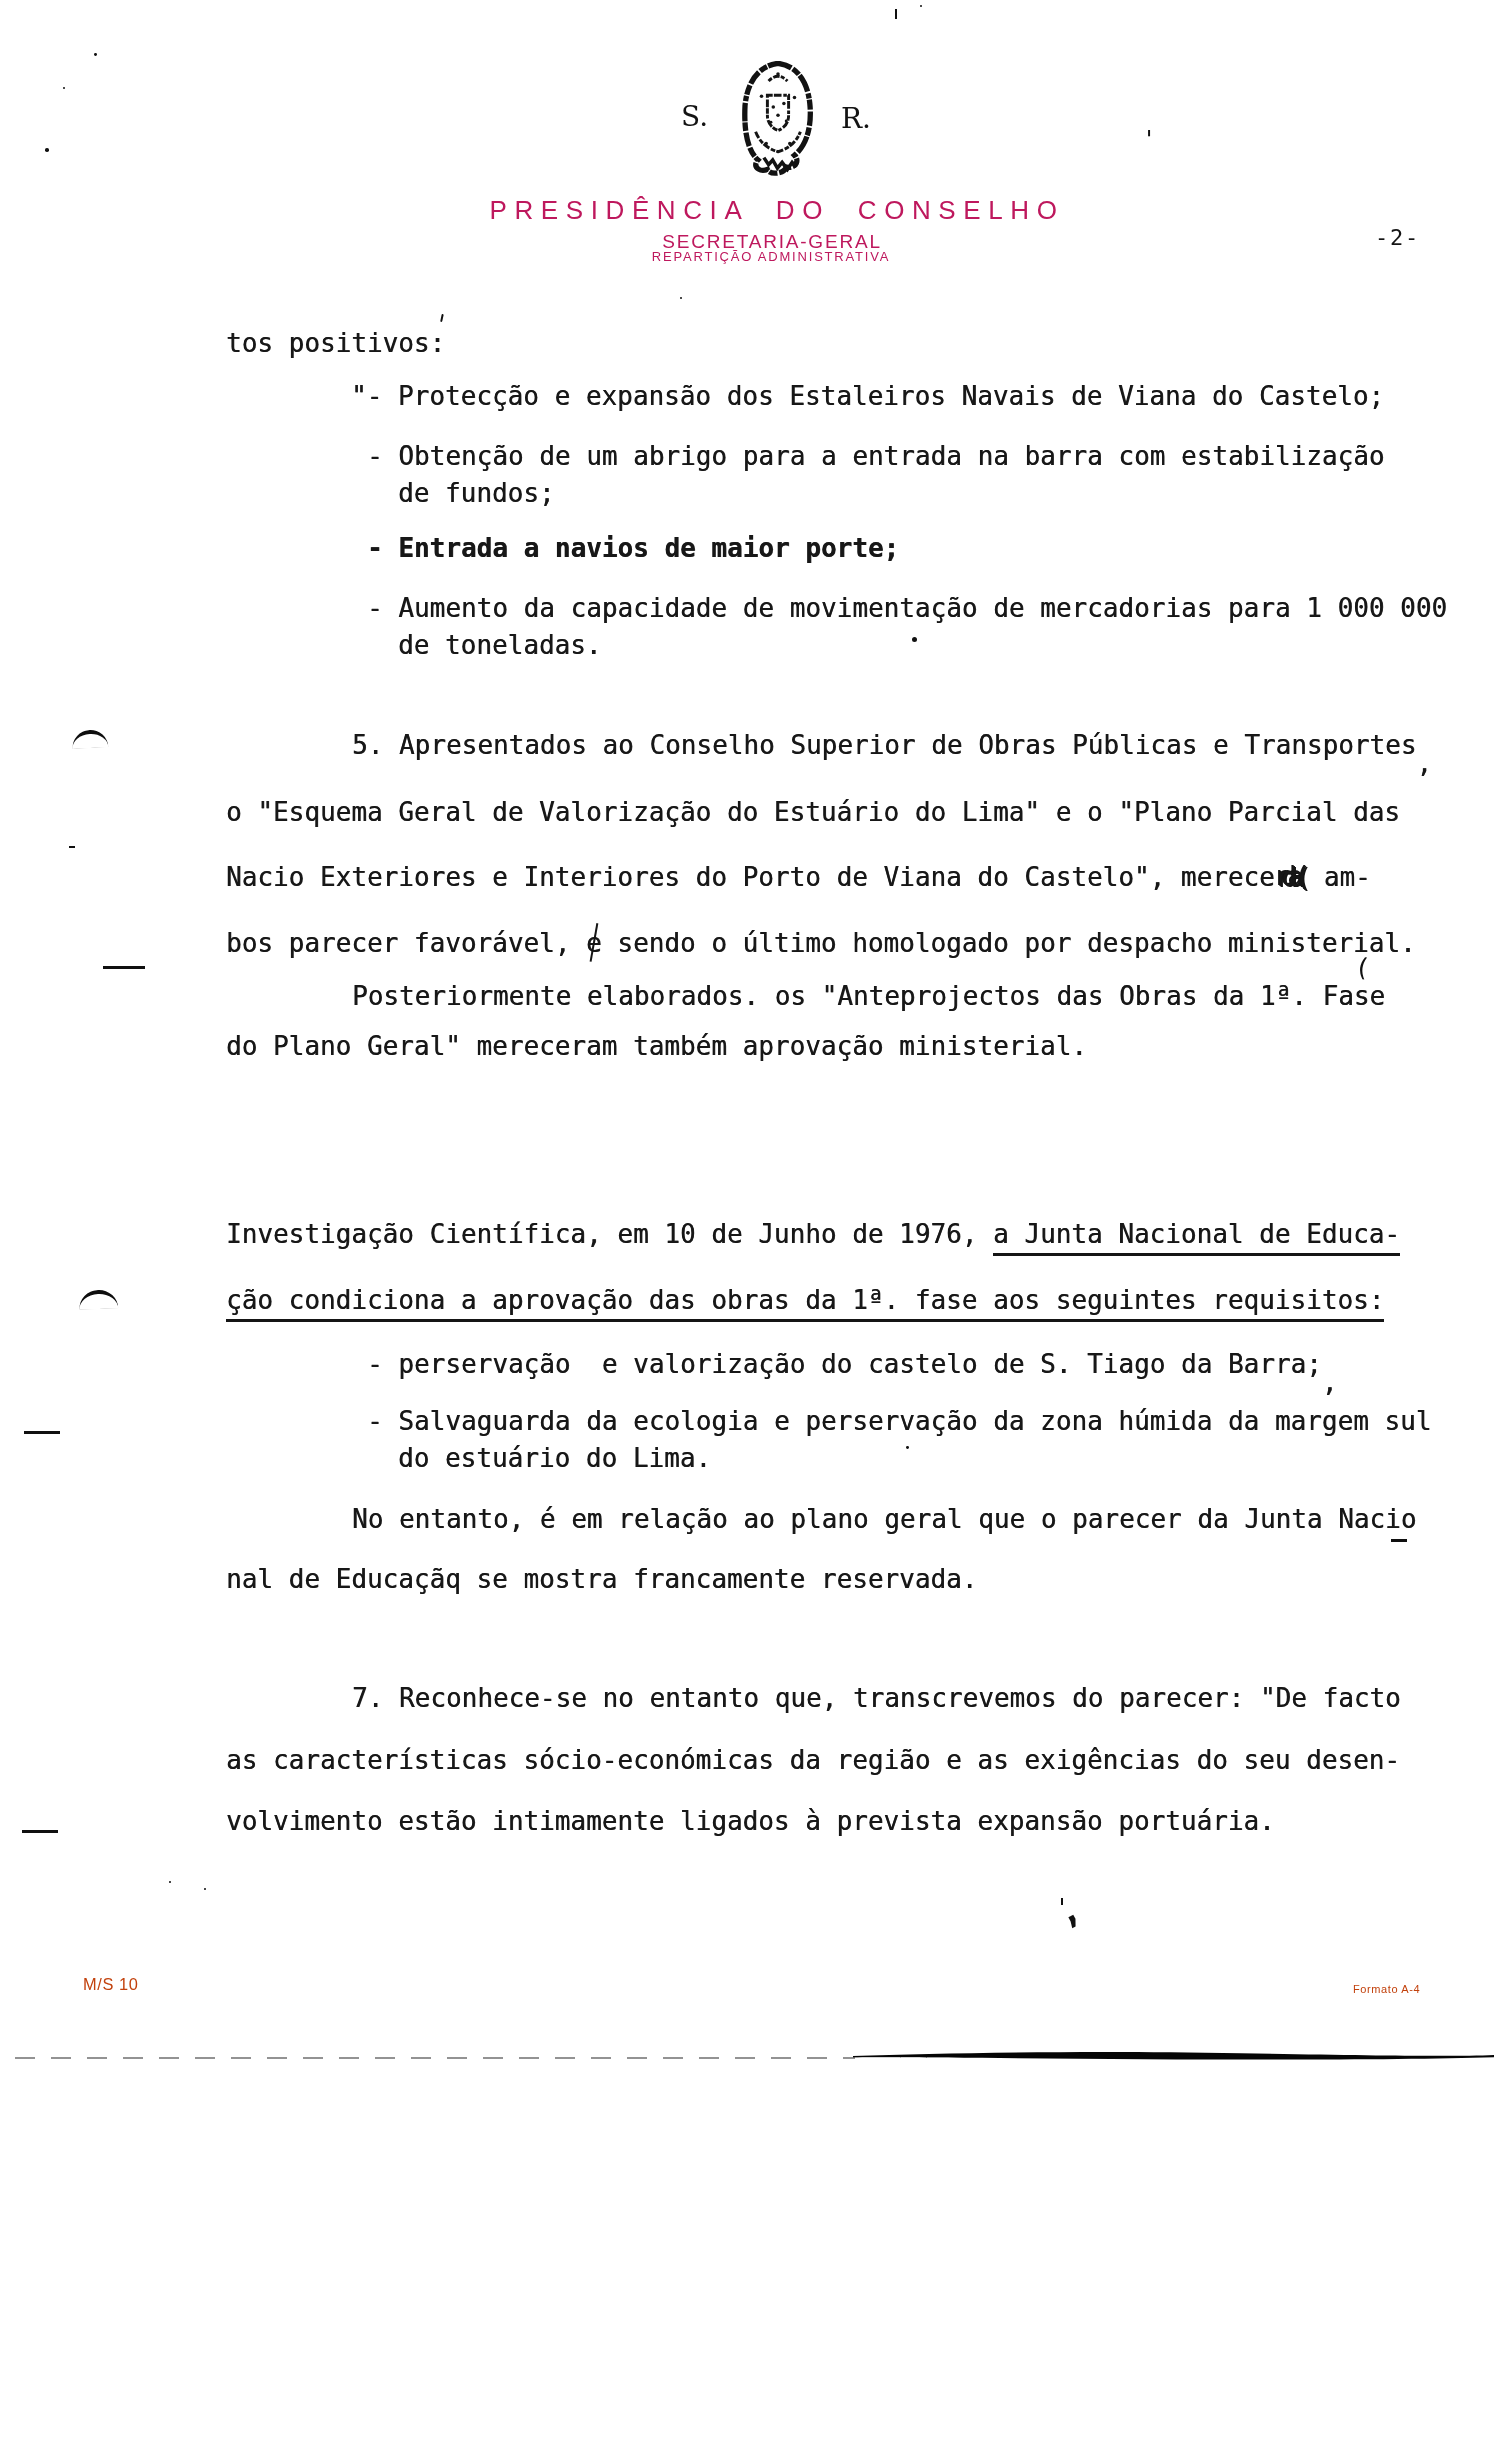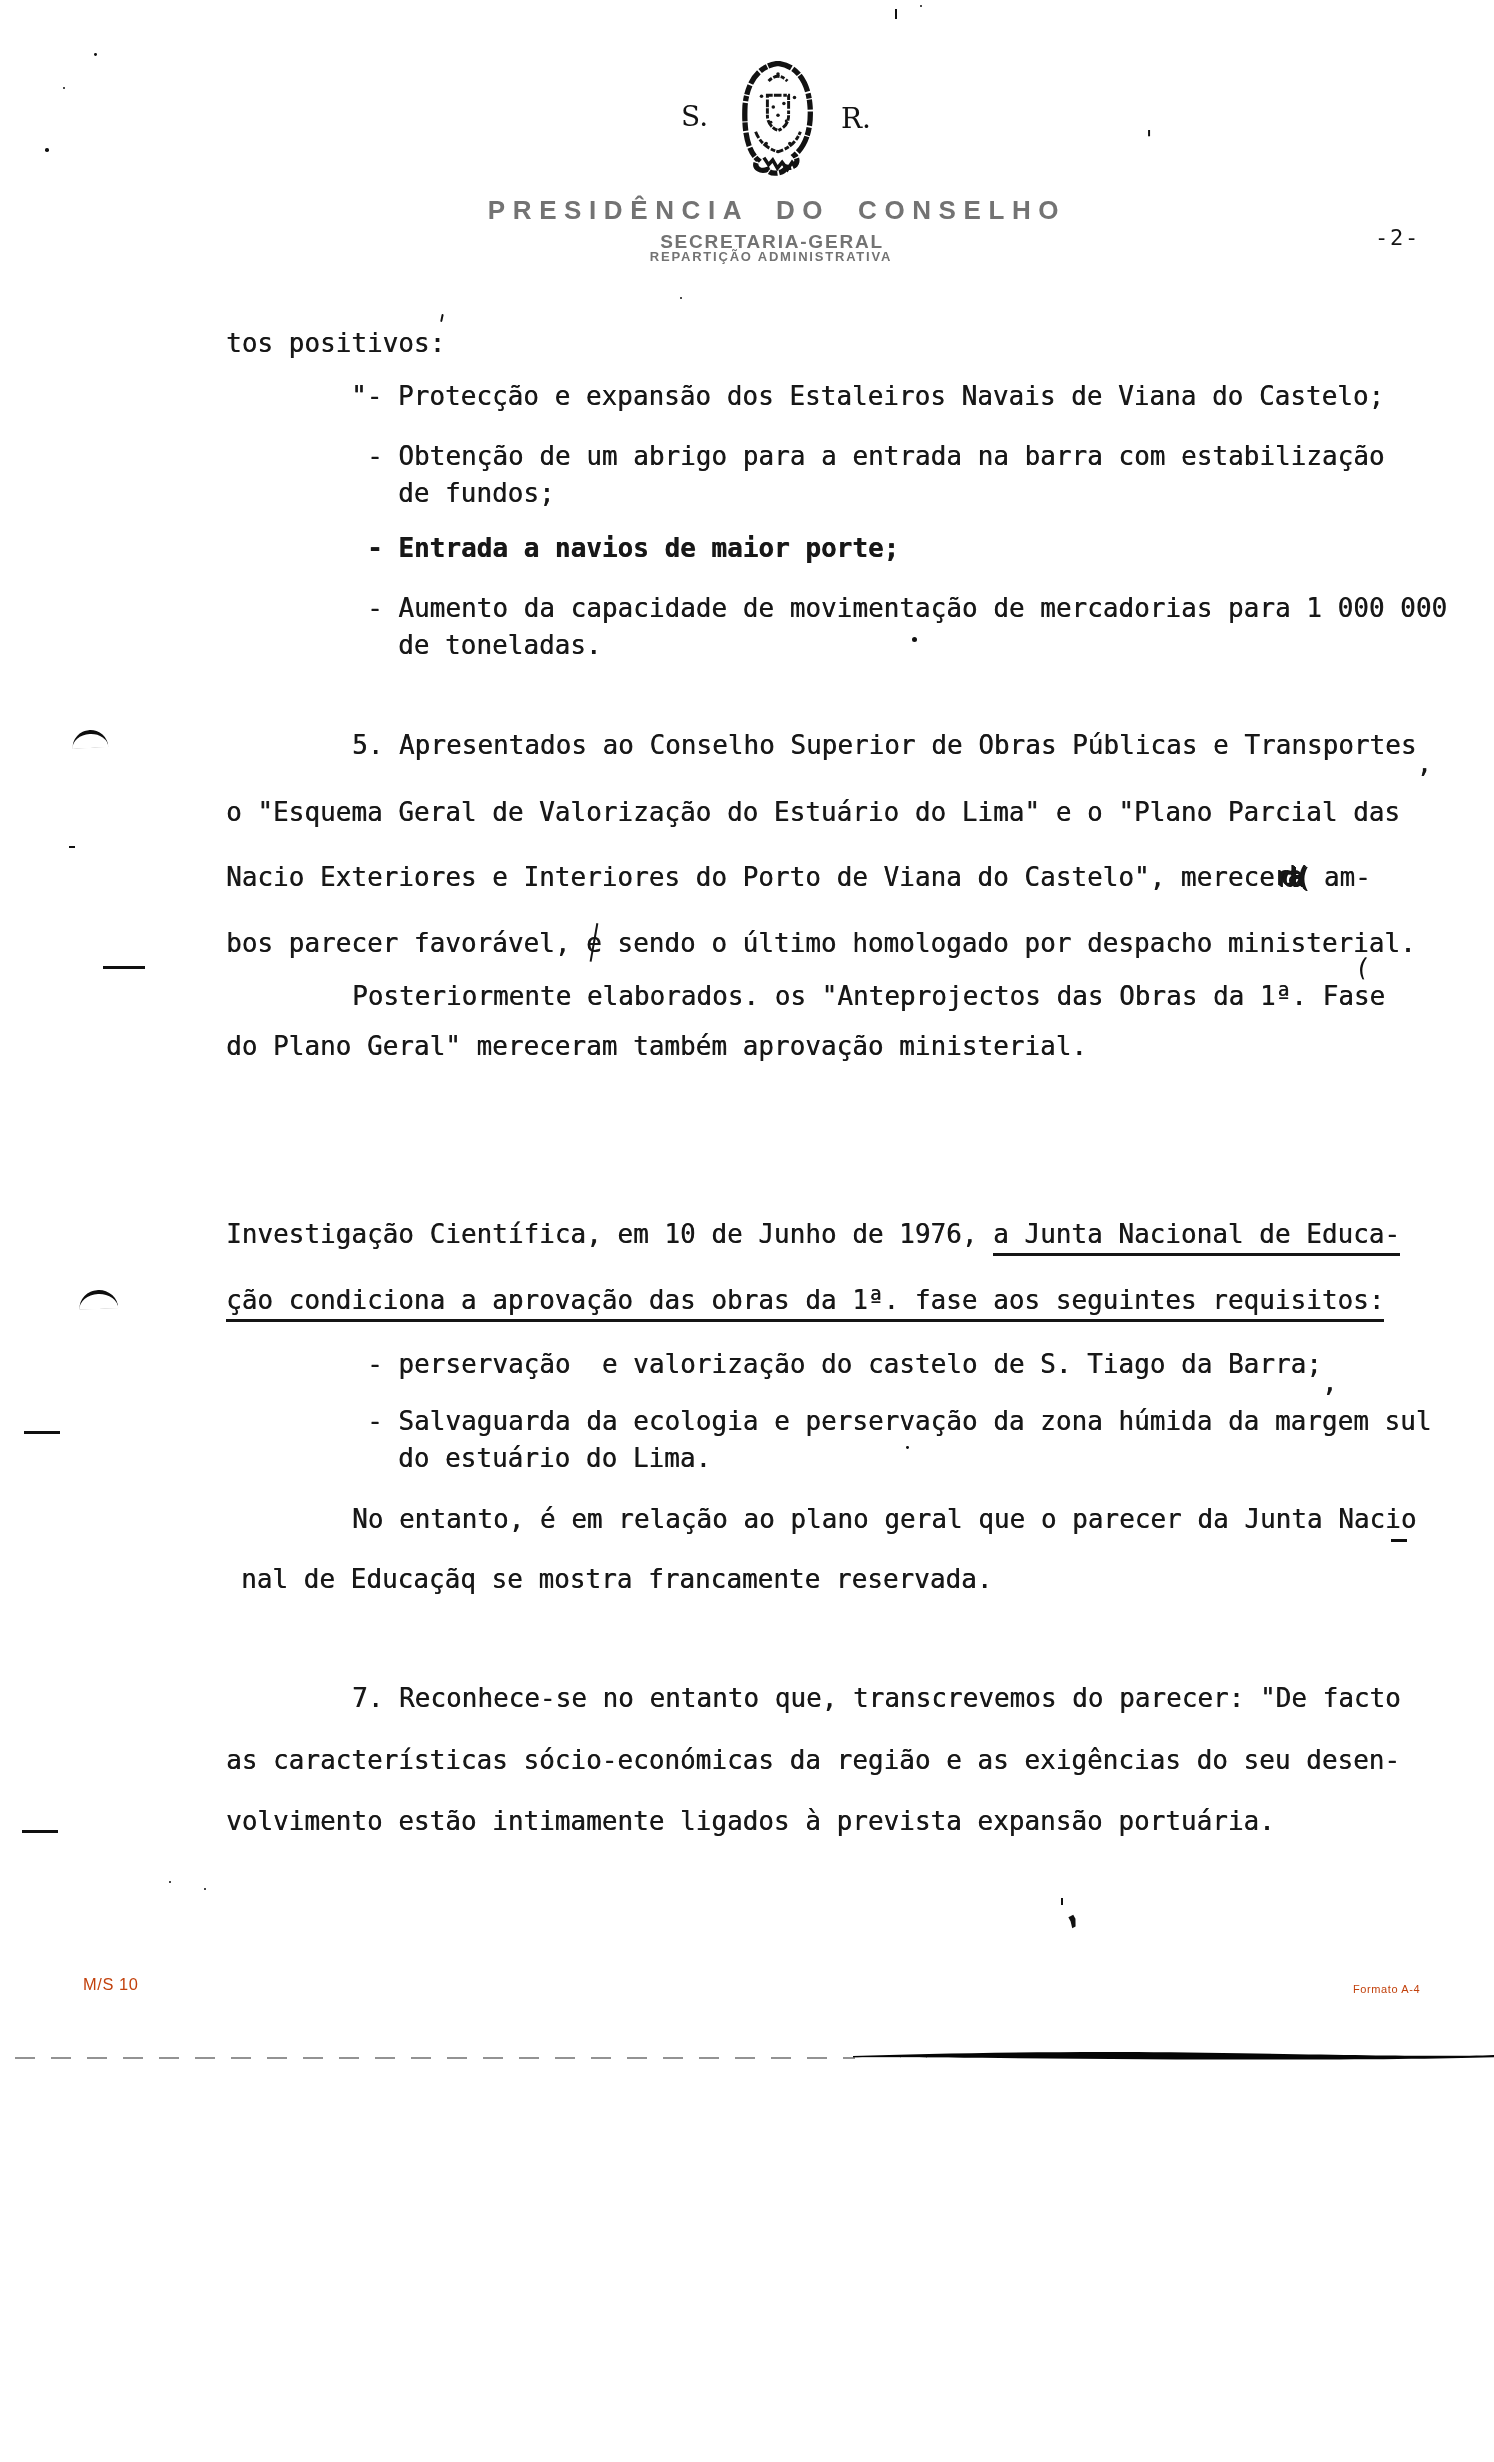--- a/index.html
+++ b/index.html
@@ -30,21 +30,21 @@
   }
   .vslash{position:relative;display:inline-block;}
   .vslash::after{
     content:"";position:absolute;left:46%;top:-4.7px;width:2.3px;height:125%;
     background:#141414;transform:rotate(10deg);
   }
   
   .head{
     position:absolute;
     font-family:"Liberation Sans", sans-serif;
-    font-weight:bold;color:#737373;white-space:pre;text-align:center;
+    font-weight:normal;color:#be185d;white-space:pre;text-align:center;
   }
   #org1{left:777px;top:195px;transform:translateX(-50%);font-size:26px;letter-spacing:7.6px;word-spacing:13px;}
   #org2{left:772px;top:231px;transform:translateX(-50%);font-size:19px;letter-spacing:1.8px;}
   #org3{left:771px;top:249px;transform:translateX(-50%);font-size:13px;letter-spacing:1.8px;}
   .sr{
     position:absolute;font-family:"DejaVu Serif", serif;
     font-size:28px;color:#131313;
   }
   #sr-left{left:681px;top:100px;}
   #sr-right{left:841px;top:102px;}
@@ -130,21 +130,21 @@
   <div class="line" style="left:226px;top:1031px;">do Plano Geral" mereceram também aprovação ministerial.</div>
 
   <div class="line" style="left:226px;top:1219px;"><span>Investigação Científica, em 10 de Junho de 1976, </span><span class="u">a Junta Nacional de Educa-</span></div>
   <div class="line" style="left:226px;top:1285px;text-align:right;"><span class="u">ção condiciona a aprovação das obras da 1ª. fase aos seguintes requisitos:</span></div>
 
   <div class="line" style="left:367px;top:1349px;"><span>- perservação  e valorização do castelo de S. Tiago da Barra;</span><span class="drop">,</span></div>
   <div class="line" style="left:367px;top:1406px;">- Salvaguarda da ecologia e perservação da zona húmida da margem sul</div>
   <div class="line" style="left:398px;top:1443px;">do estuário do Lima.</div>
 
   <div class="line" style="left:352px;top:1504px;">No entanto, é em relação ao plano geral que o parecer da Junta Nacio</div>
-  <div class="line" style="left:226px;top:1564px;margin-left:15px;">nal de Educaçãq se mostra francamente reservada.</div>
+  <div class="line" style="left:226px;top:1564px;">nal de Educaçãq se mostra francamente reservada.</div>
 
   <div class="line" style="left:352px;top:1683px;">7. Reconhece-se no entanto que, transcrevemos do parecer: "De facto</div>
   <div class="line" style="left:226px;top:1745px;">as características sócio-económicas da região e as exigências do seu desen-</div>
   <div class="line" style="left:226px;top:1806px;">volvimento estão intimamente ligados à prevista expansão portuária.</div>
 
   <div id="foot-left" class="smallprint">M/S 10</div>
   <div id="foot-right" class="smallprint">Formato A-4</div>
 
   <div class="arc" style="left:72px;top:730px;width:36px;height:14px;transform:rotate(-3deg);"></div>
   <div class="mark" style="left:69px;top:846px;width:5.9px;height:2.3px;"></div>

